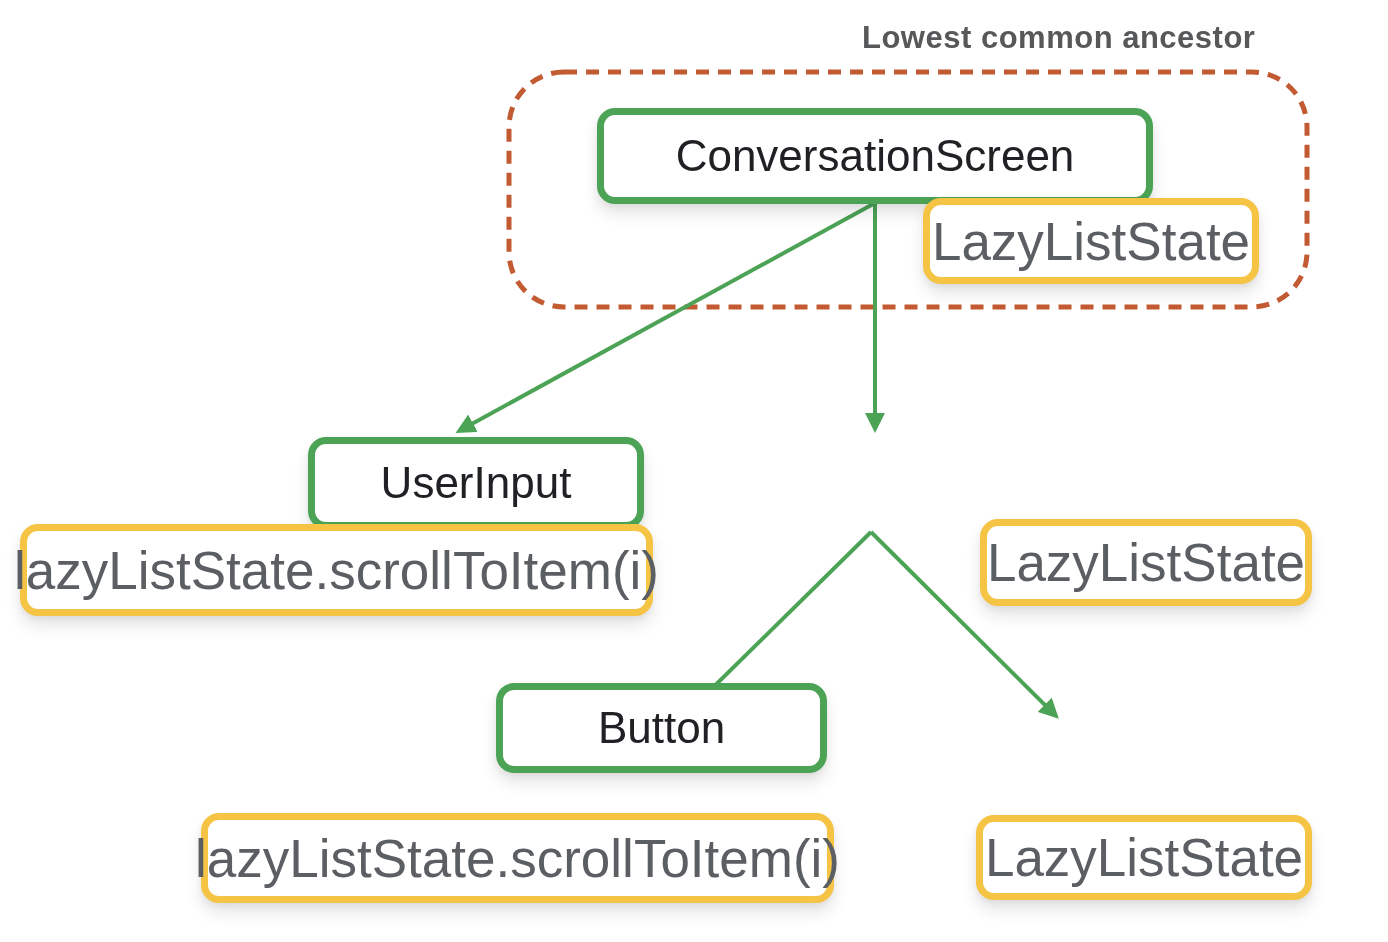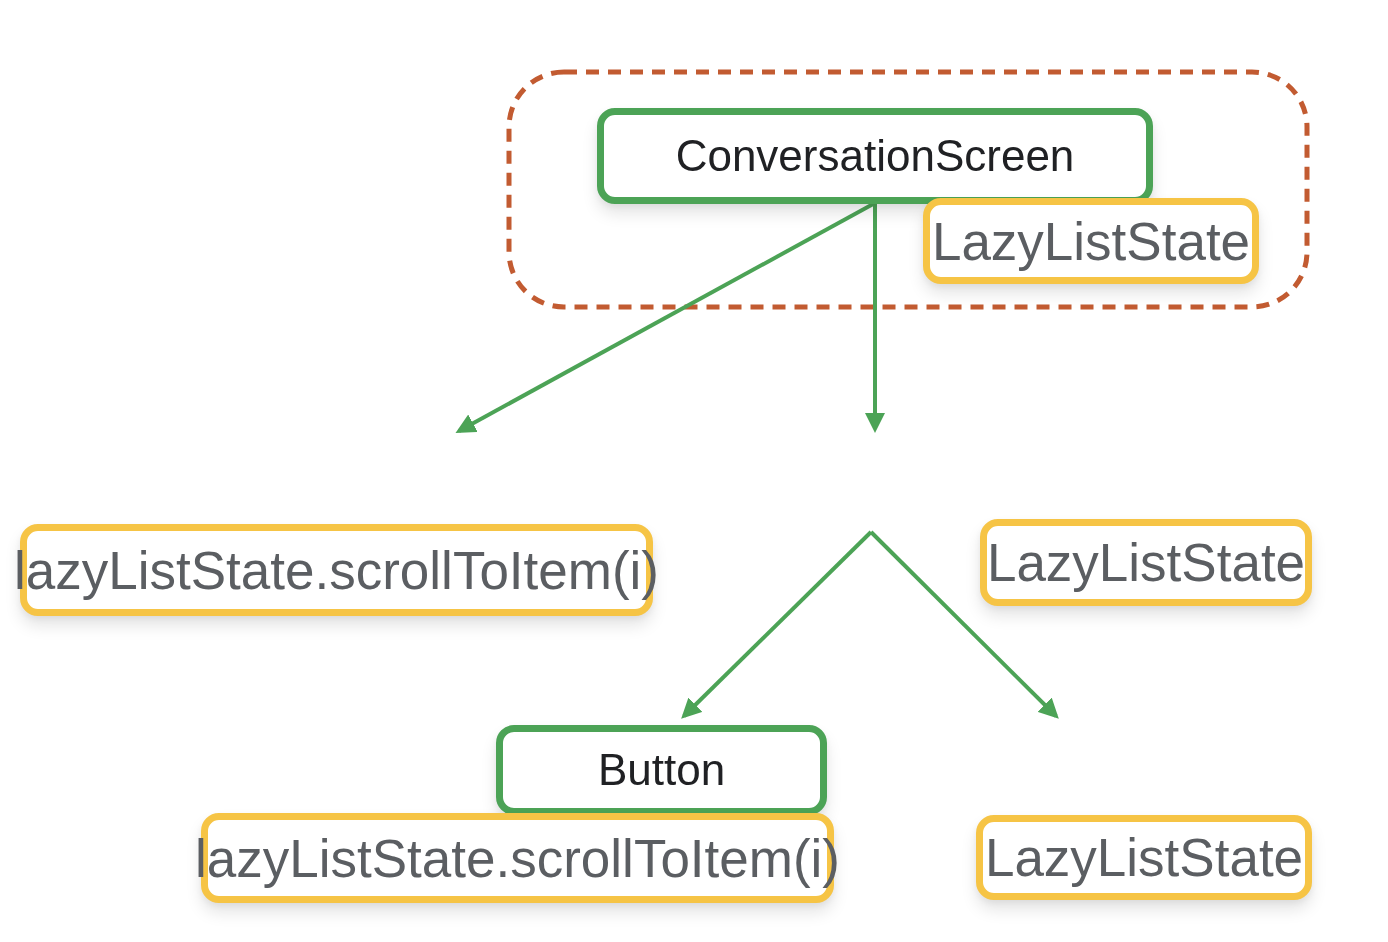--- a/index.html
+++ b/index.html
@@ -35,21 +35,21 @@
     color:var(--node_text);font-size:44px;
   }
   .state{
     border:7px solid var(--state_border_yellow);z-index:3;
     color:var(--state_text);font-size:53px;
   }
   
   #node-conversation-screen{left:597px;top:108px;width:556px;height:96px;}
   #node-user-input        {left:308px;top:437px;width:336px;height:92px;}
   #node-messages-list     {left:702px;top:436px;width:338px;height:97px;}
-  #node-button            {left:496px;top:725px;width:331px;height:90px;}
+  #node-button            {left:496px;top:683px;width:331px;height:90px;}
   #node-lazy-column       {left:915px;top:724px;width:335px;height:93px;}
   
   #state-conversation-screen{left:923px;top:198px;width:336px;height:86px;}
   #state-user-input         {left:20px; top:524px;width:633px;height:92px;}
   #state-messages-list      {left:980px;top:519px;width:332px;height:87px;}
   #state-button             {left:201px;top:813px;width:633px;height:90px;}
   #state-lazy-column        {left:976px;top:815px;width:336px;height:85px;}
 </style>
 </head>
 <body>
@@ -64,25 +64,29 @@
     </defs>
 
     <rect class="lca-rect" x="509" y="72" width="798" height="235" rx="55" ry="55"></rect>
 
     <line class="arrow" x1="875" y1="203" x2="459" y2="431" marker-end="url(#arrowhead)"></line>
     <line class="arrow" x1="875" y1="203" x2="875" y2="429" marker-end="url(#arrowhead)"></line>
     <line class="arrow" x1="871" y1="532" x2="684" y2="716" marker-end="url(#arrowhead)"></line>
     <line class="arrow" x1="871" y1="532" x2="1056" y2="716" marker-end="url(#arrowhead)"></line>
   </svg>
 
+  <div class="diagram-title">Lowest common ancestor</div>
 
   <div class="box node" id="node-conversation-screen">
     <span>ConversationScreen</span>
   </div>
 
+  <div class="box node" id="node-user-input">
+    <span>UserInput</span>
+  </div>
 
 
   <div class="box node" id="node-button">
     <span>Button</span>
   </div>
 
 
   <div class="box state" id="state-conversation-screen">
     <span>LazyListState</span>
   </div>

